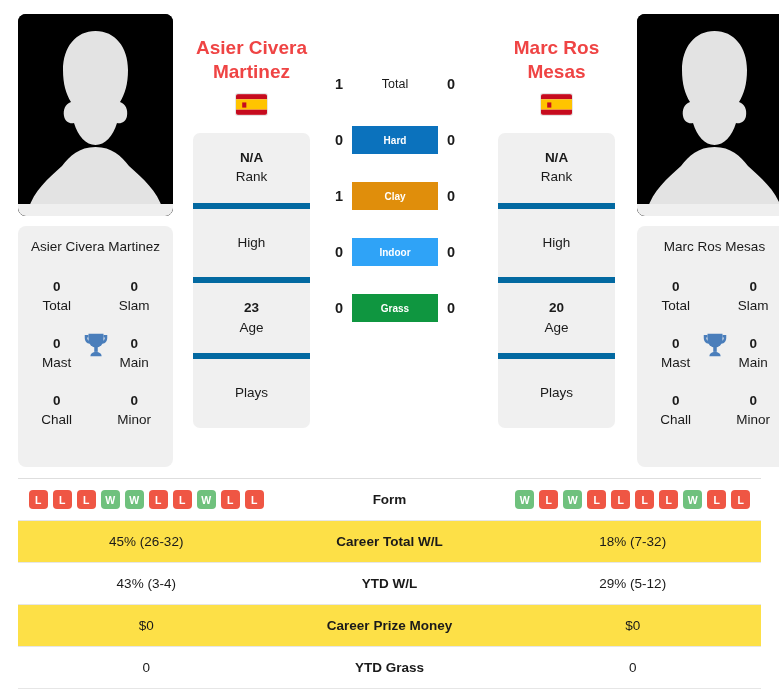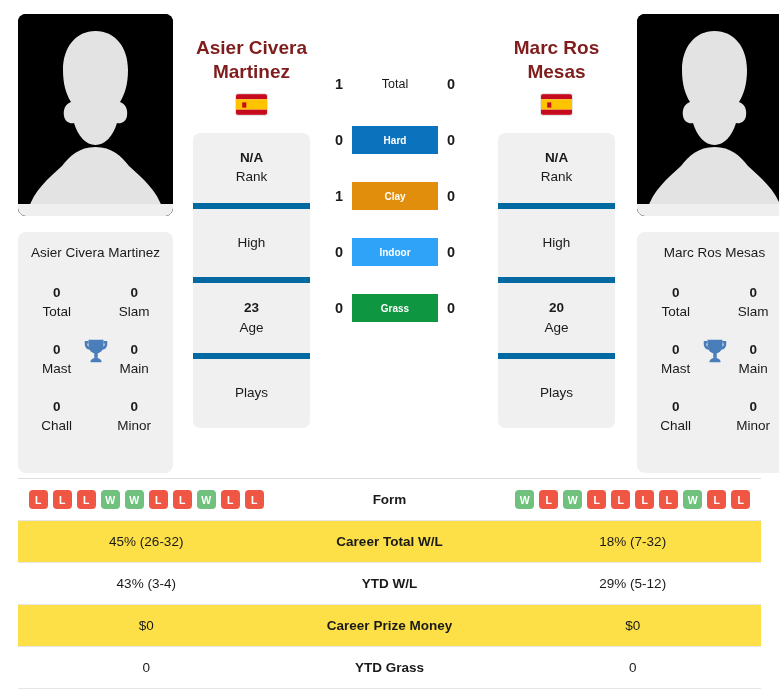--- a/index.html
+++ b/index.html
@@ -38,21 +38,21 @@
     width: 155px;
     height: 202px;
     background: #000000;
     border-radius: 8px;
     overflow: hidden;
     position: relative;
   }
   .avatar-svg { display: block; width: 100%; height: 100%; }
 
   .trophy-card {
-    margin-top: 16px;
+    margin-top: 10px;
     width: 155px;
     background: #f0f0f0;
     border-radius: 8px;
     padding: 12px 0 14px 0;
     box-sizing: border-box;
     height: 241px;
   }
   .trophy-name {
     text-align: center;
     font-size: 13.5px;
@@ -98,21 +98,21 @@
     align-items: center;
     margin-left: 18px;
   }
   .mid-col.left-name { margin-left: 16px; }
 
   .pname {
     text-align: center;
     font-size: 19px;
     font-weight: bold;
     line-height: 1.28;
-    color: #7f1d1d;
+    color: #ef4444;
     padding-top: 22px;
   }
   .flag {
     margin-top: 9px;
     width: 31px;
     height: 21px;
     border-radius: 2px;
     overflow: hidden;
     box-shadow: 0 0 0 1px rgba(0,0,0,.10);
   }

